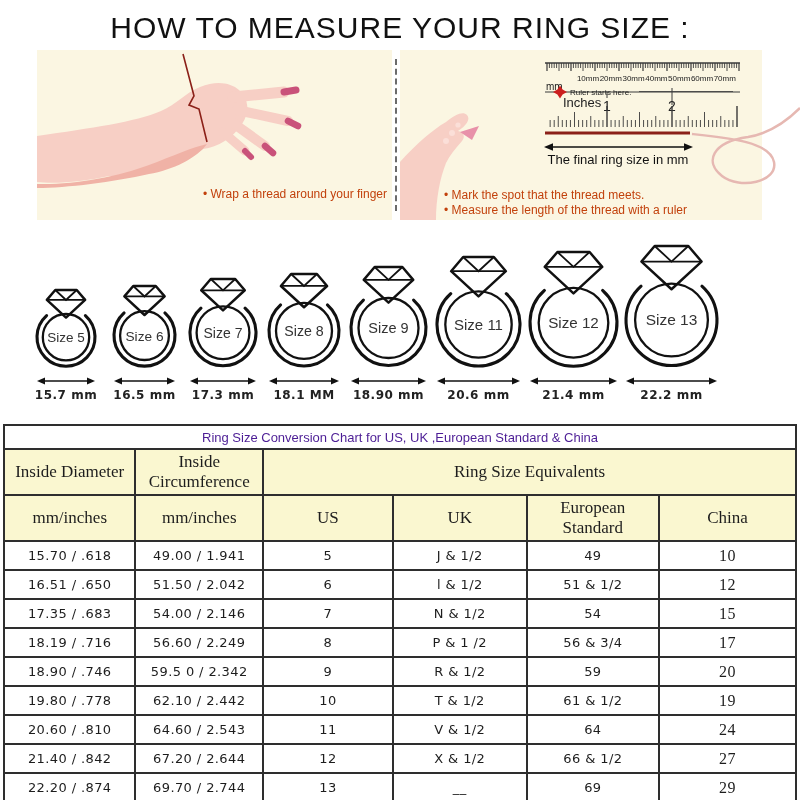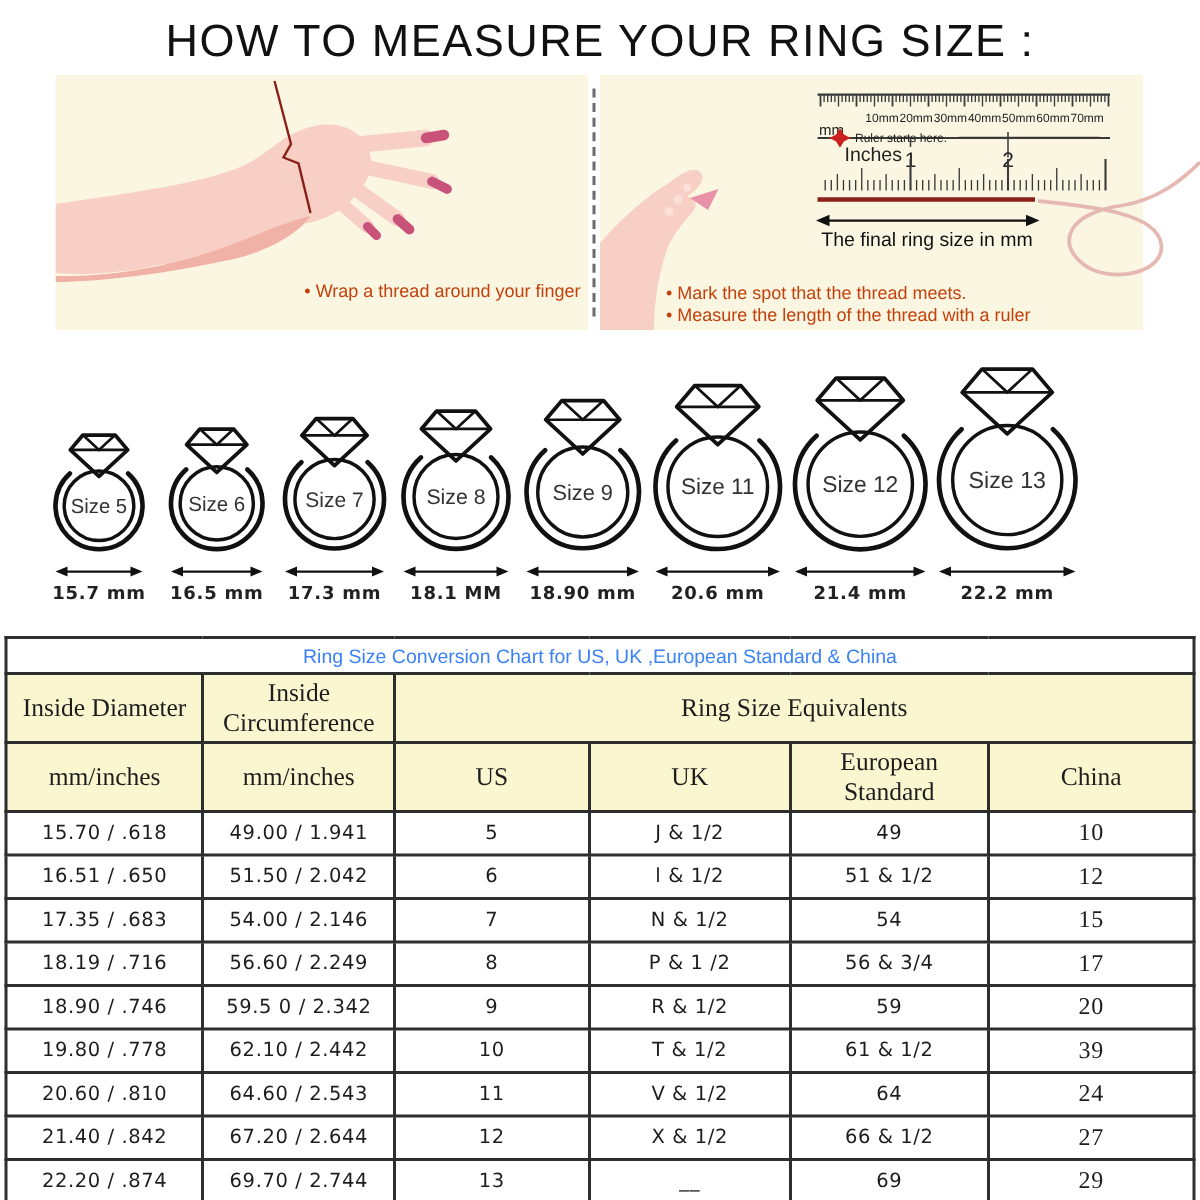--- a/index.html
+++ b/index.html
@@ -40,21 +40,21 @@
   .rings-row{display:flex;align-items:flex-end;padding-left:34px;margin-top:14px;height:168px}
   .ring-item{display:flex;flex-direction:column;align-items:center}
   .ring-outline{stroke:#111;fill:none}
   .ring-size-text{fill:#333;text-anchor:middle}
   .ring-arrow{margin-top:6px}
   .ring-mm{margin-top:2px;font-family:"DejaVu Sans",sans-serif;font-size:12px;
     font-weight:700;letter-spacing:.5px;color:#222;white-space:nowrap}
 
   table{border-collapse:collapse;width:794px;margin:22px 3px 0;table-layout:fixed}
   td,th{border:2px solid var(--border);text-align:center;vertical-align:middle;background:#fff}
-  .t-title-row td{font-size:13px;height:24px;font-weight:400;color:#3b82f6}
+  .t-title-row td{font-size:13px;height:24px;font-weight:400;color:#4c1d95}
   .t-group-row th,.t-col-row th{background:var(--yellow);
     font-family:"Liberation Serif",serif;font-size:17px;font-weight:400;height:46px;
     padding:2px 10px;line-height:1.15}
   tbody td{font-family:"DejaVu Sans",sans-serif;font-size:13px;height:29px;letter-spacing:.4px}
   tbody td.c5{font-family:"Liberation Serif",serif;font-size:16px;letter-spacing:.5px}
 </style>
 </head>
 <body>
 
 <div class="page">
@@ -473,21 +473,21 @@
           <td class="c3">R &amp; 1/2</td>
           <td class="c4">59</td>
           <td class="c5">20</td>
         </tr>
         <tr>
           <td class="c0">19.80 / .778</td>
           <td class="c1">62.10 / 2.442</td>
           <td class="c2">10</td>
           <td class="c3">T &amp; 1/2</td>
           <td class="c4">61 &amp; 1/2</td>
-          <td class="c5">39</td>
+          <td class="c5">19</td>
         </tr>
         <tr>
           <td class="c0">20.60 / .810</td>
           <td class="c1">64.60 / 2.543</td>
           <td class="c2">11</td>
           <td class="c3">V &amp; 1/2</td>
           <td class="c4">64</td>
           <td class="c5">24</td>
         </tr>
         <tr>

